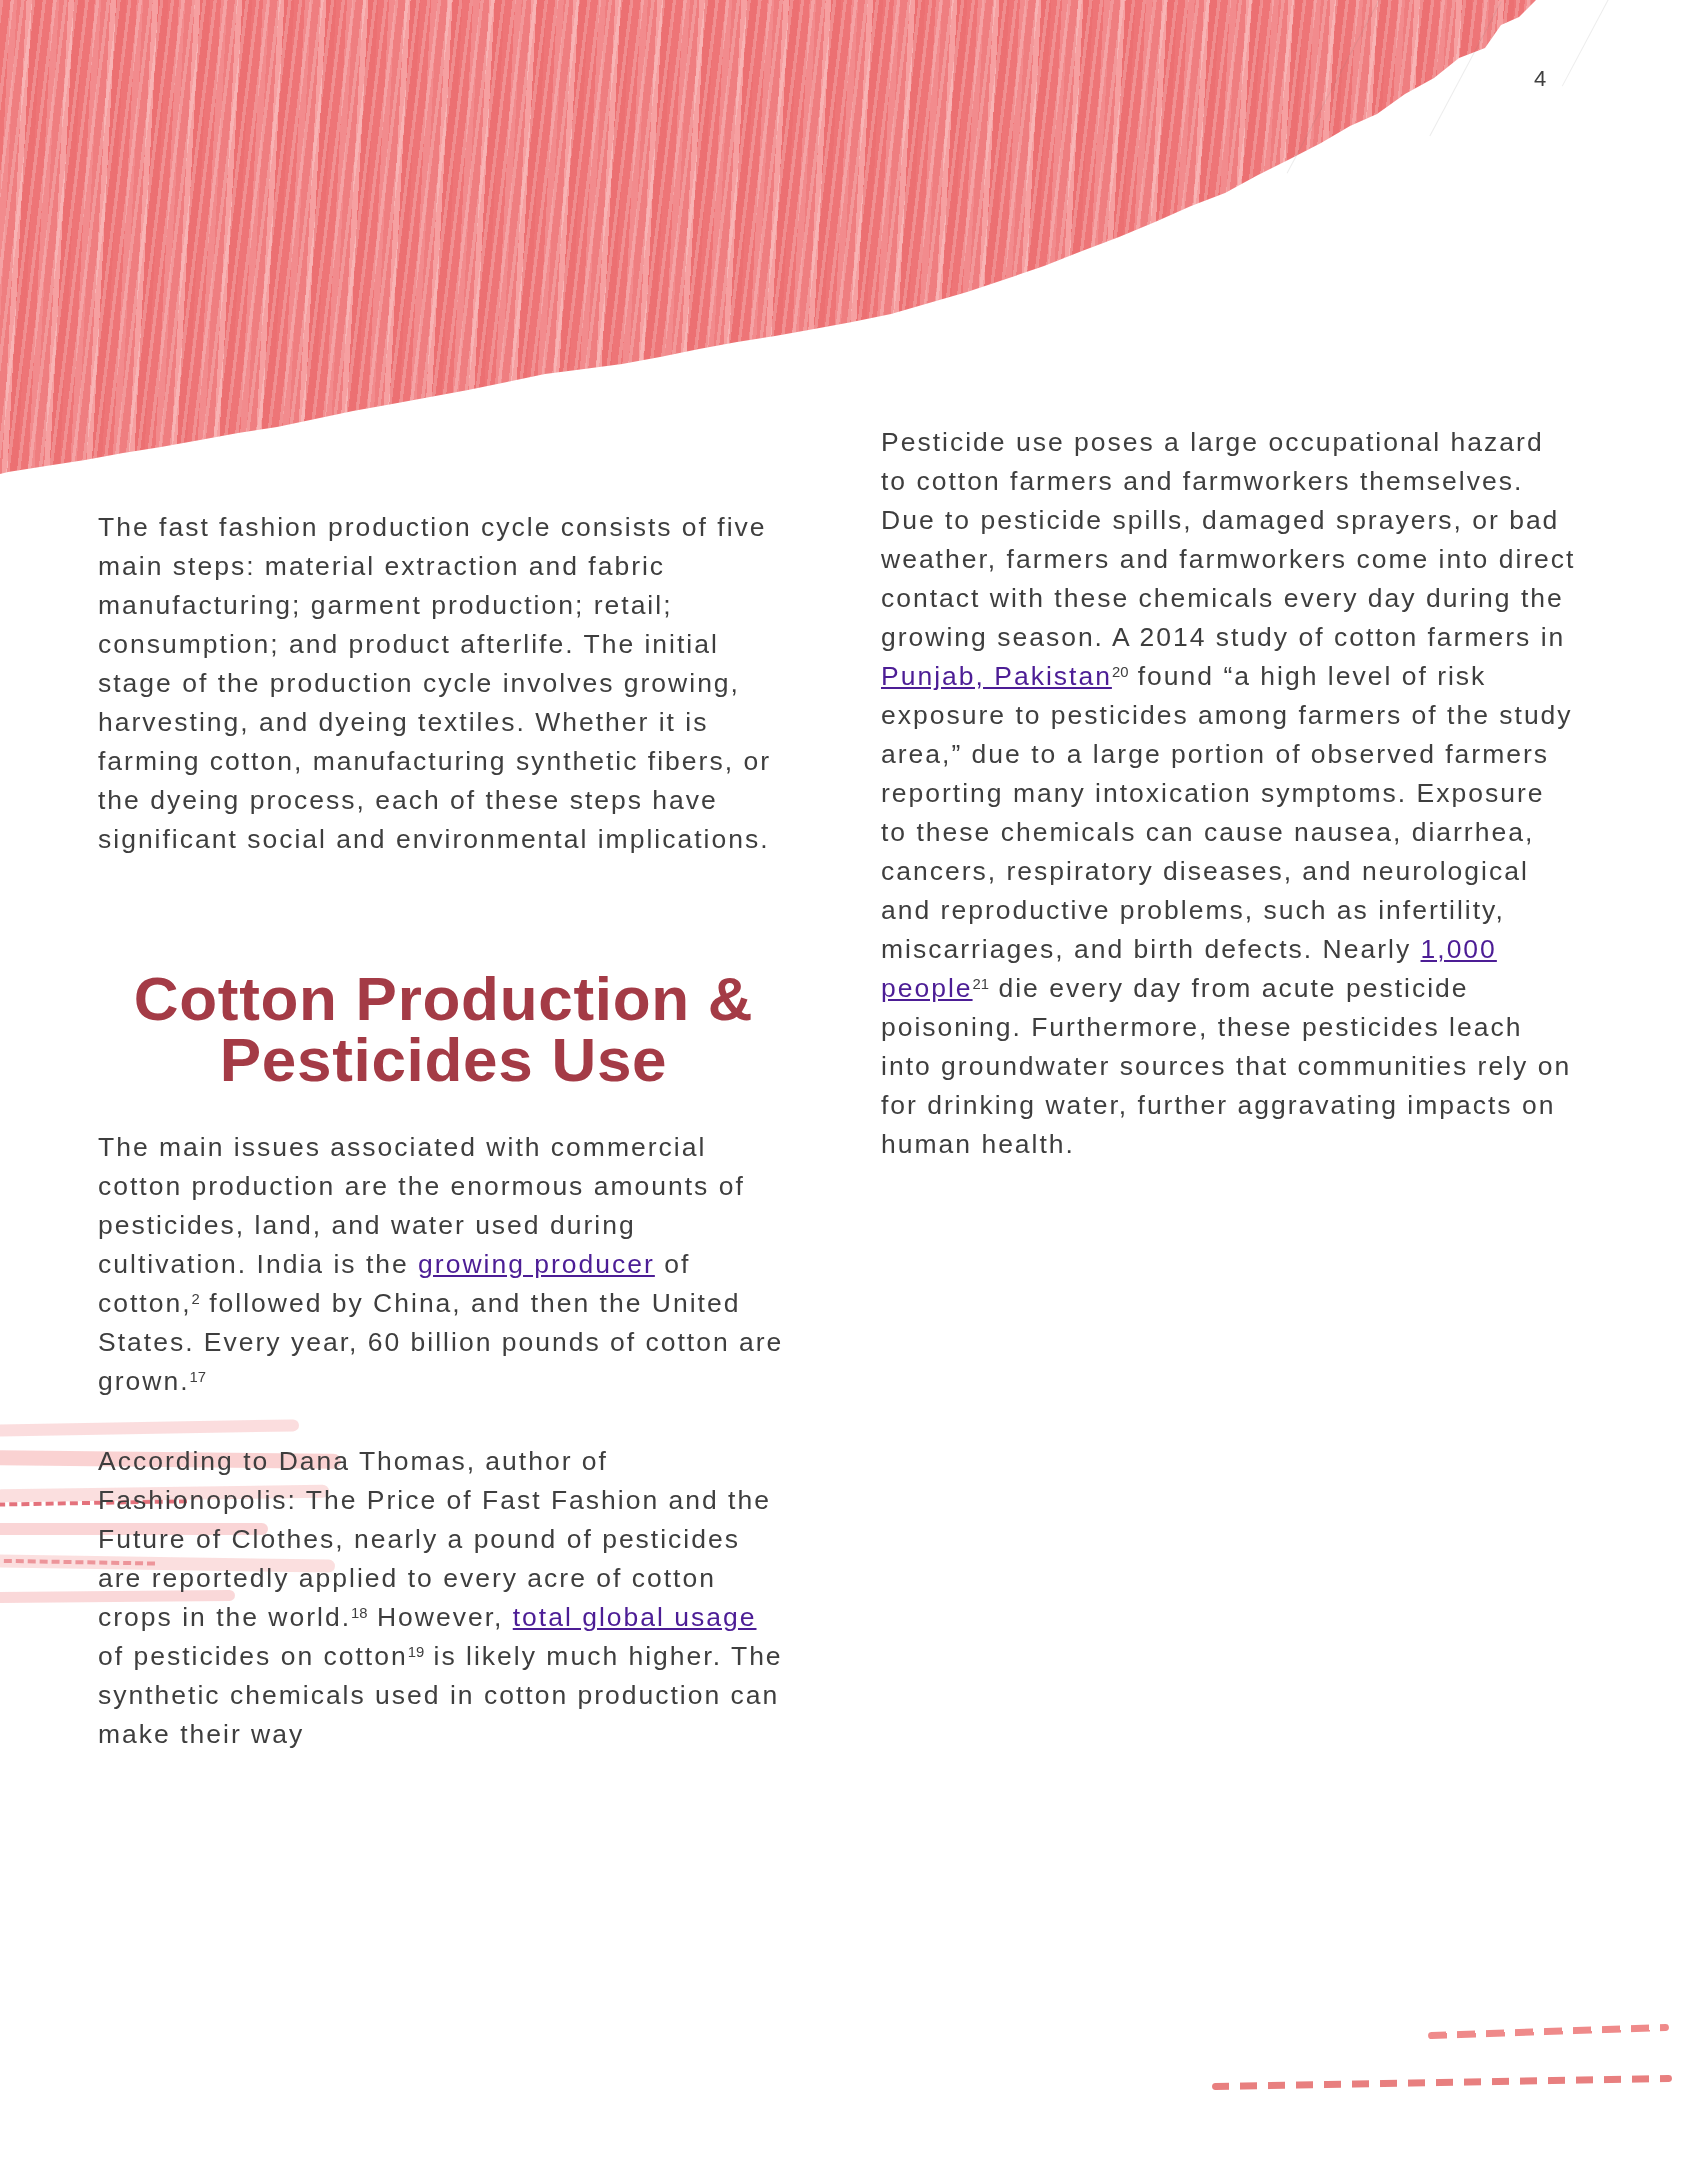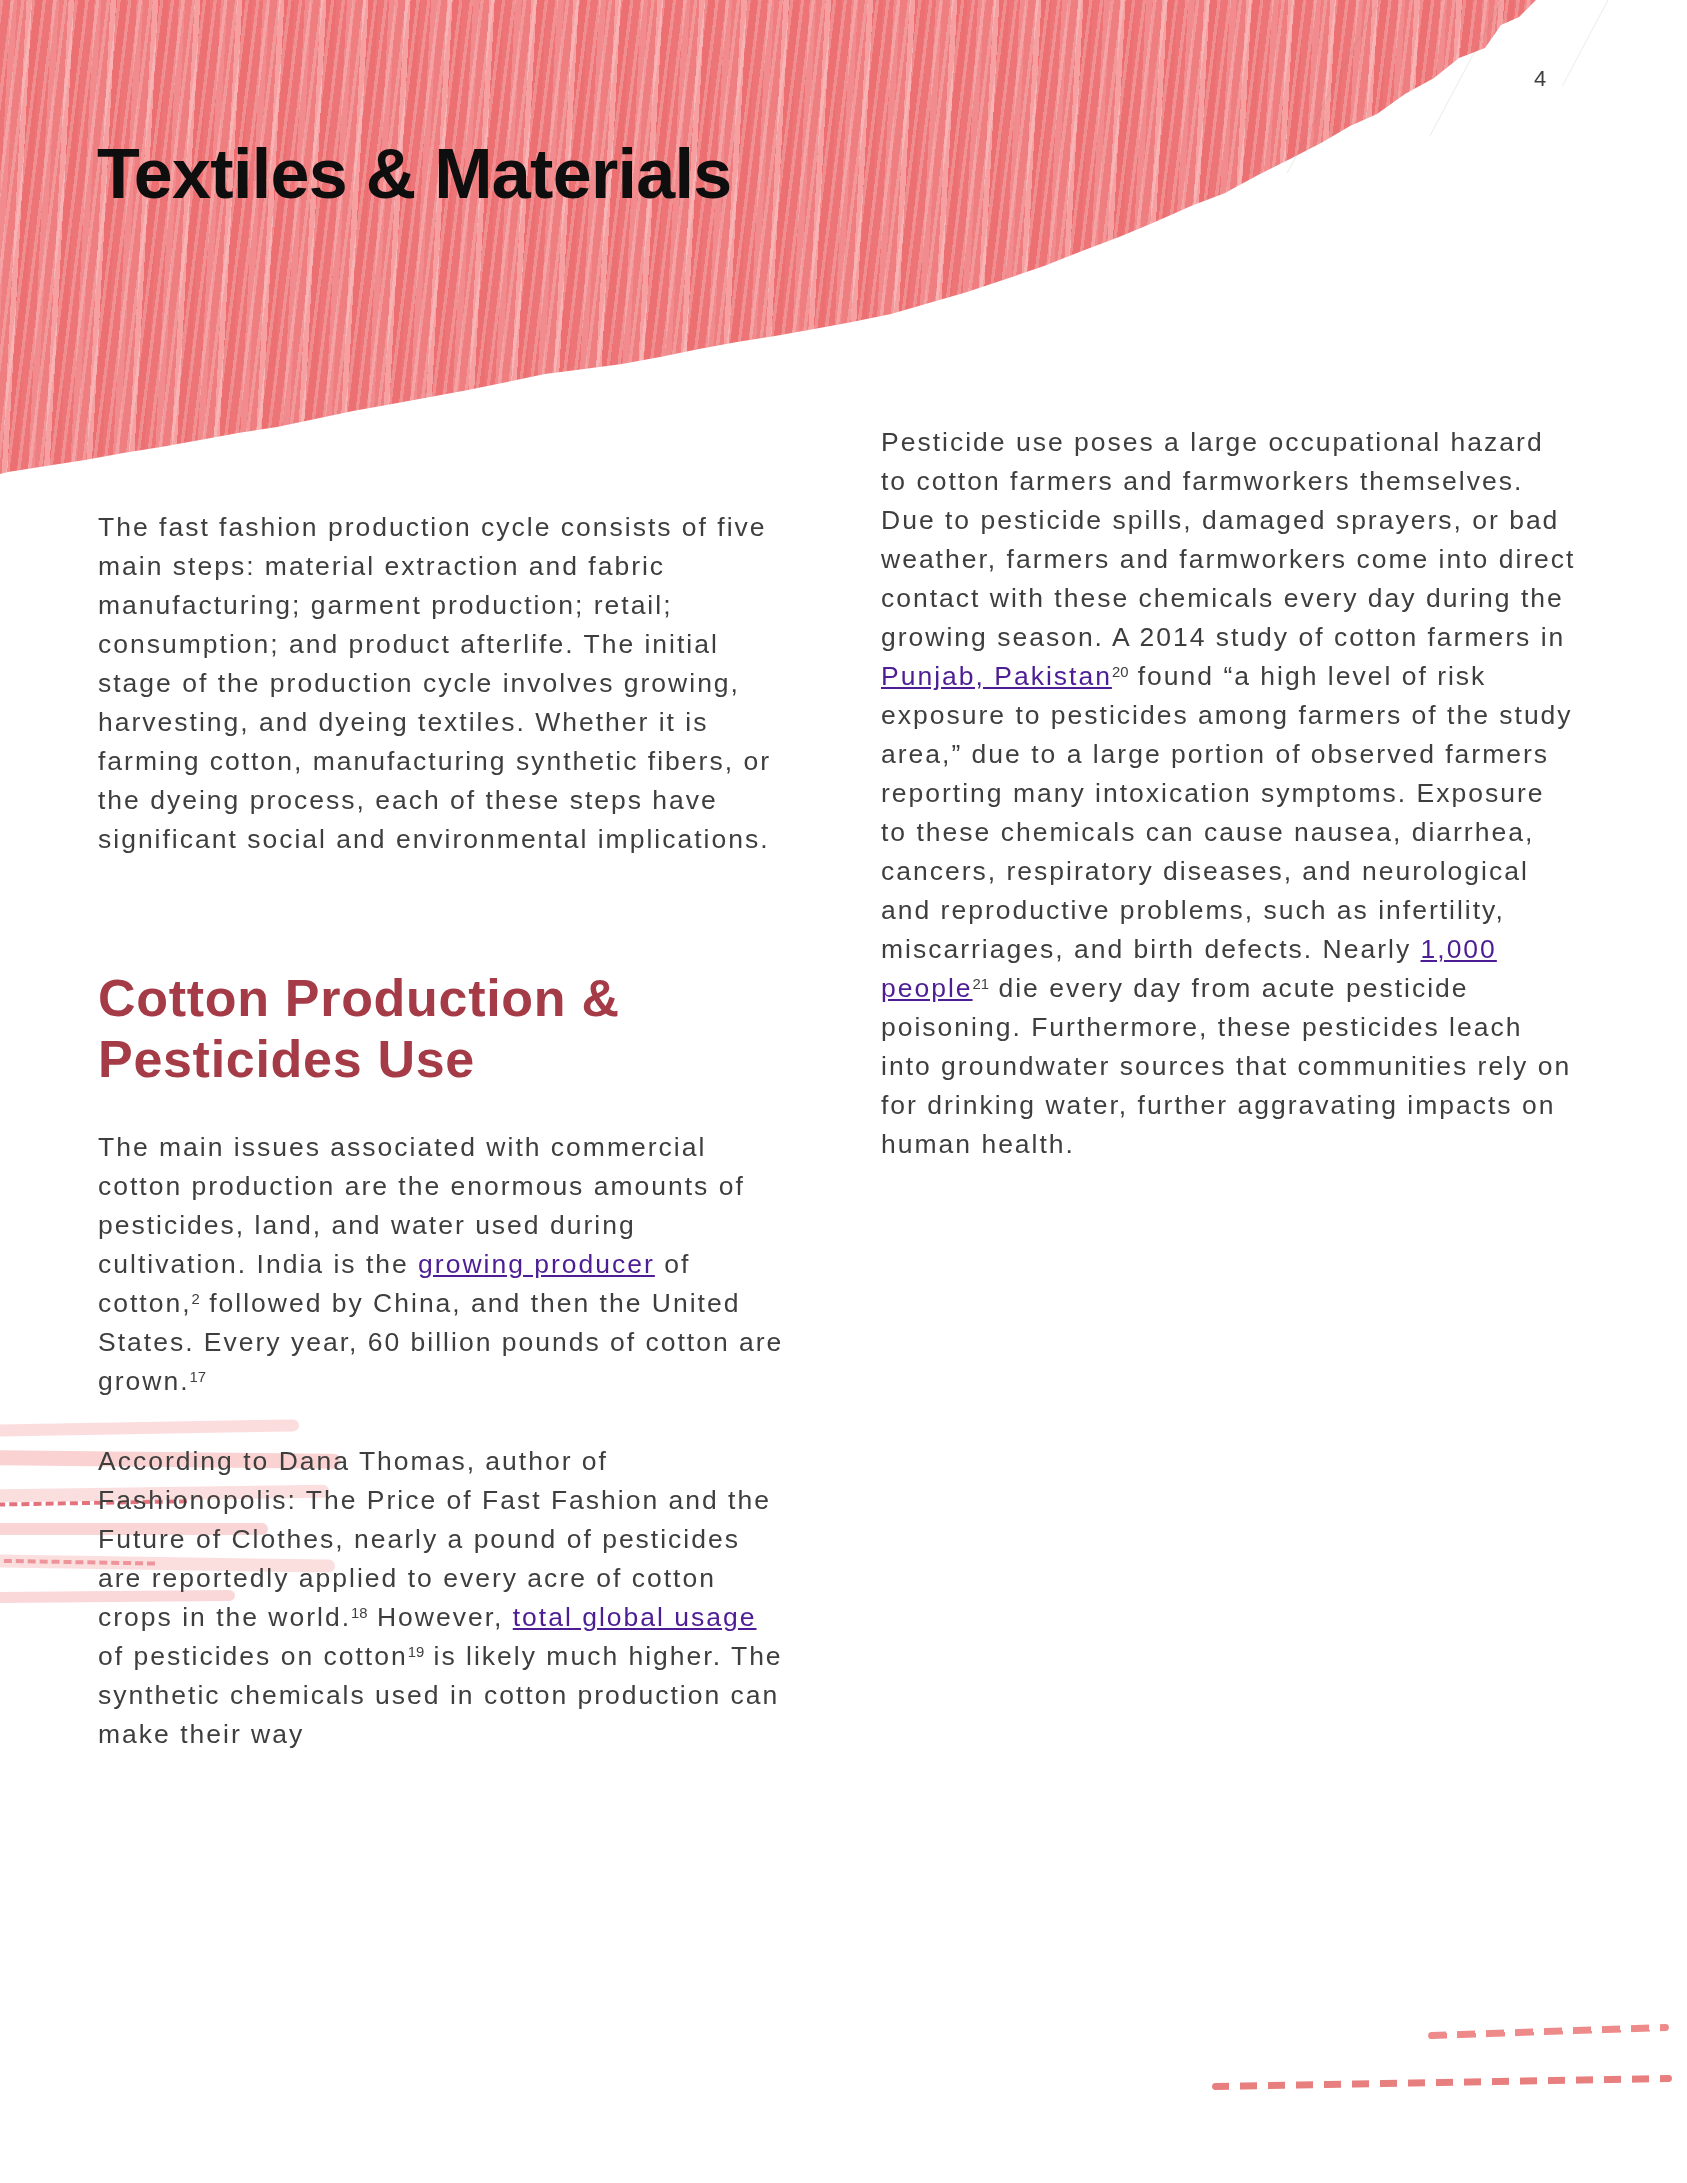--- a/index.html
+++ b/index.html
@@ -60,23 +60,24 @@
     position: absolute; z-index: 2;
     color: #3e3e3e;
     font-size: 26.5px; line-height: 39px; letter-spacing: 2px;
   }
   .col-left  { left: 98px;  top: 508px; width: 691px; }
   .col-right { left: 881px; top: 423px; width: 695px; }
   p.body { margin: 0 0 41px 0; }
   p.body:last-child { margin-bottom: 0; }
 
   .section-heading {
-    font-size: 52px; line-height: 61px; font-weight: 700;
+    font-size: 62px; line-height: 61px; font-weight: 700;
     color: #a43b46; letter-spacing: 0.7px;
     margin: 109px 0 38px 0;
+    text-align: center;
   }
   .pull-quote {
     font-size: 46px; line-height: 65px; font-weight: 500;
     color: #e84250; letter-spacing: 0.7px;
     width: 625px; margin: 46px 0 48px 0;
   }
   a.link { color: #4c1d95; text-decoration: underline; cursor: pointer; }
   sup {
     font-size: 56%; line-height: 0;
     position: relative; top: -0.55em; vertical-align: baseline;
@@ -115,21 +116,20 @@
 
 <div class="page">
 
   <div class="brush-top"></div>
   <div class="crease c1"></div>
   <div class="crease c2"></div>
   <div class="crease c3"></div>
 
   <div class="page-number">4</div>
 
-  <h1 class="doc-title">Textiles &amp; Materials</h1>
 
   <div class="scribbles">
     <div class="stroke s1"></div>
     <div class="stroke s2"></div>
     <div class="dash-squiggle d1"></div>
     <div class="stroke s3"></div>
     <div class="stroke s4"></div>
     <div class="dash-squiggle d2"></div>
     <div class="stroke s5"></div>
     <div class="stroke s6"></div>

